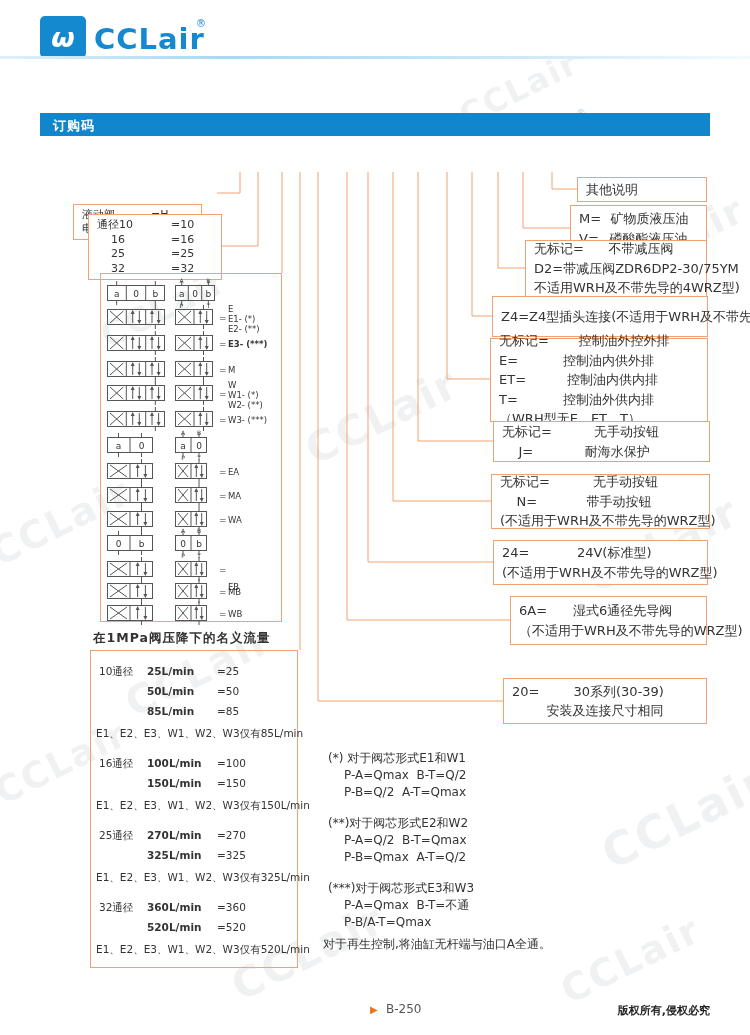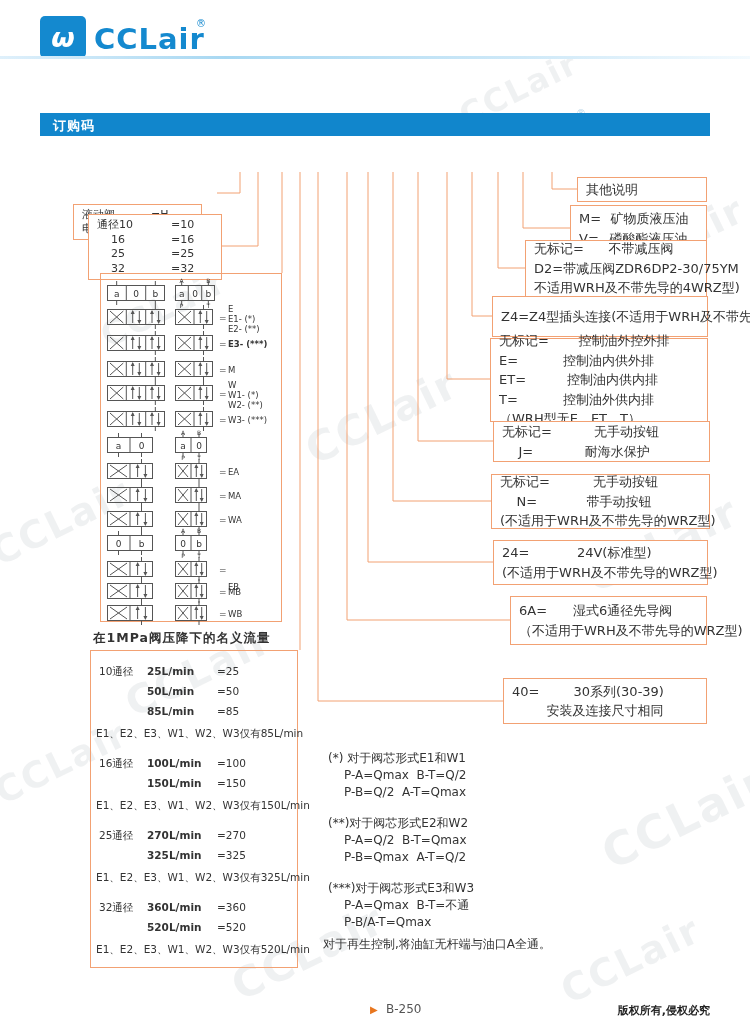--- a/index.html
+++ b/index.html
@@ -658,21 +658,21 @@
       </div>
       <div class="rb" style="left: 510px; top: 596px; width: 197px; height: 49px;">
         <div class="ln">
           <span class="l">6A=</span>
           <span class="v">湿式6通径先导阀</span>
         </div>
         <div class="t">（不适用于WRH及不带先导的WRZ型)</div>
       </div>
       <div class="rb" style="left: 503px; top: 678px; width: 204px; height: 46px;">
         <div class="ln">
-          <span class="l">40=</span>
+          <span class="l">20=</span>
           <span class="v">30系列(30-39)</span>
         </div>
         <div class="t c">安装及连接尺寸相同</div>
       </div>
     </div>
 
   <div id="notes">
       <div class="noteblk" style="left: 328px; top: 750px;"><div>(*) 对于阀芯形式E1和W1</div><div class="sub">P-A=Qmax  B-T=Q/2</div><div class="sub">P-B=Q/2  A-T=Qmax</div></div>
       <div class="noteblk" style="left: 328px; top: 815px;"><div>(**)对于阀芯形式E2和W2</div><div class="sub">P-A=Q/2  B-T=Qmax</div><div class="sub">P-B=Qmax  A-T=Q/2</div></div>
       <div class="noteblk" style="left: 328px; top: 880px;"><div>(***)对于阀芯形式E3和W3</div><div class="sub">P-A=Qmax  B-T=不通</div><div class="sub">P-B/A-T=Qmax</div></div>

